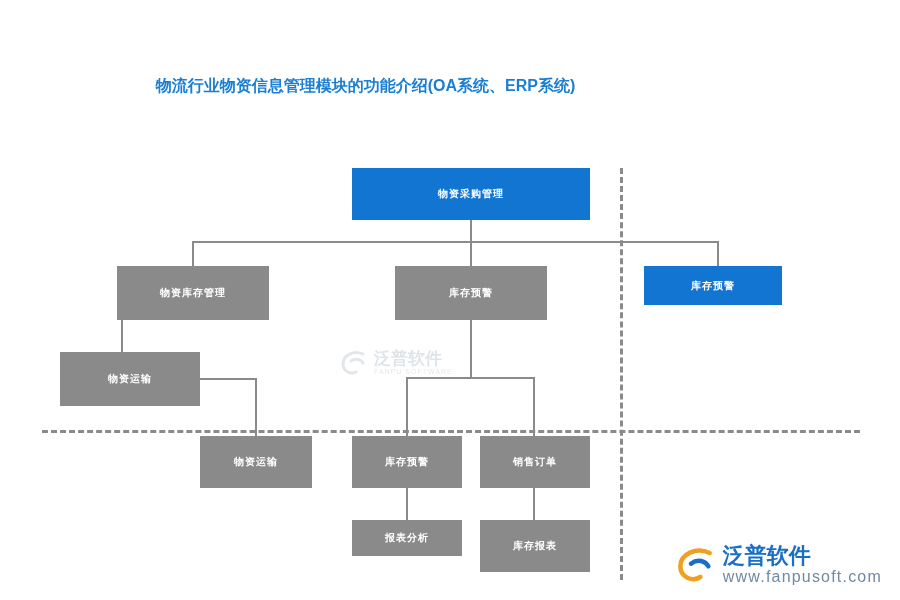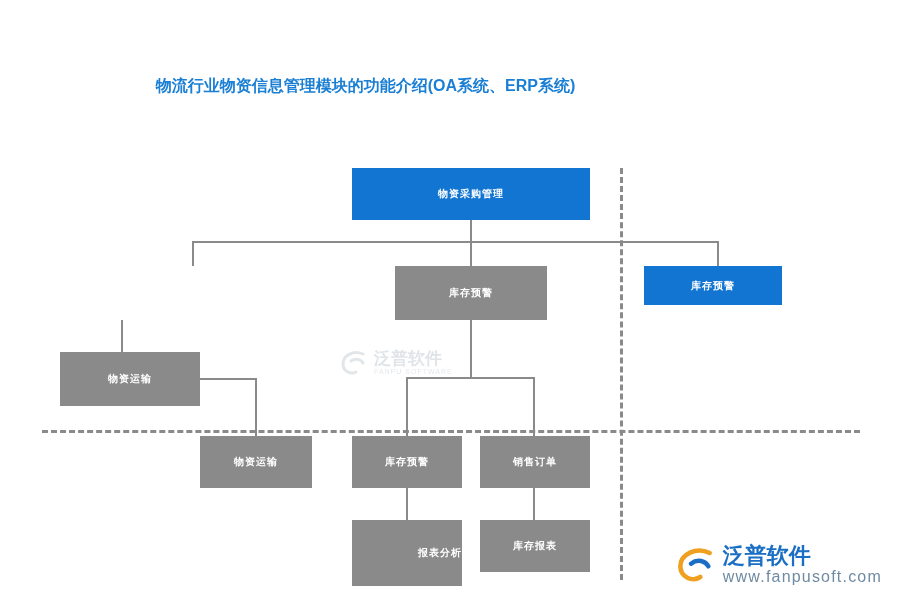--- a/index.html
+++ b/index.html
@@ -131,39 +131,42 @@
 
   <div class="line" style="left:406px; top:488px; width:2px; height:32px;"></div>
   <div class="line" style="left:533px; top:488px; width:2px; height:32px;"></div>
 
   <div class="dash-h" style="left:42px; top:430px; width:818px;"></div>
   <div class="dash-v" style="left:620px; top:168px; height:412px;"></div>
 
   <div class="node blue" style="left:352px; top:168px; width:238px; height:52px;">
     <span>物资采购管理</span>
   </div>
+  <div class="node gray" style="left:117px; top:266px; width:152px; height:54px;">
+    <span>物资库存管理</span>
+  </div>
   <div class="node gray" style="left:395px; top:266px; width:152px; height:54px;">
     <span>库存预警</span>
   </div>
   <div class="node blue" style="left:644px; top:266px; width:138px; height:39px;">
     <span>库存预警</span>
   </div>
   <div class="node gray" style="left:60px; top:352px; width:140px; height:54px;">
     <span>物资运输</span>
   </div>
   <div class="node gray" style="left:200px; top:436px; width:112px; height:52px;">
     <span>物资运输</span>
   </div>
   <div class="node gray" style="left:352px; top:436px; width:110px; height:52px;">
     <span>库存预警</span>
   </div>
   <div class="node gray" style="left:480px; top:436px; width:110px; height:52px;align-items:center;">
     <span>销售订单</span>
   </div>
-  <div class="node gray" style="left:352px; top:520px; width:110px; height:66px;justify-content:flex-end;">
+  <div class="node gray" style="left:352px; top:520px; width:110px; height:36px;">
     <span>报表分析</span>
   </div>
   <div class="node gray" style="left:480px; top:520px; width:110px; height:52px;">
     <span>库存报表</span>
   </div>
 
   <div class="wm-center">
     <svg class="swirl" width="30" height="30" viewBox="0 0 30 30">
       <path d="M25 6 C16 2, 5 7, 5 16 C5 23, 12 27, 18 24" fill="none" stroke="#9aa7b4" stroke-width="3" stroke-linecap="round"></path>
       <path d="M13 13 C17 10, 23 11, 25 15" fill="none" stroke="#9aa7b4" stroke-width="3" stroke-linecap="round"></path>

